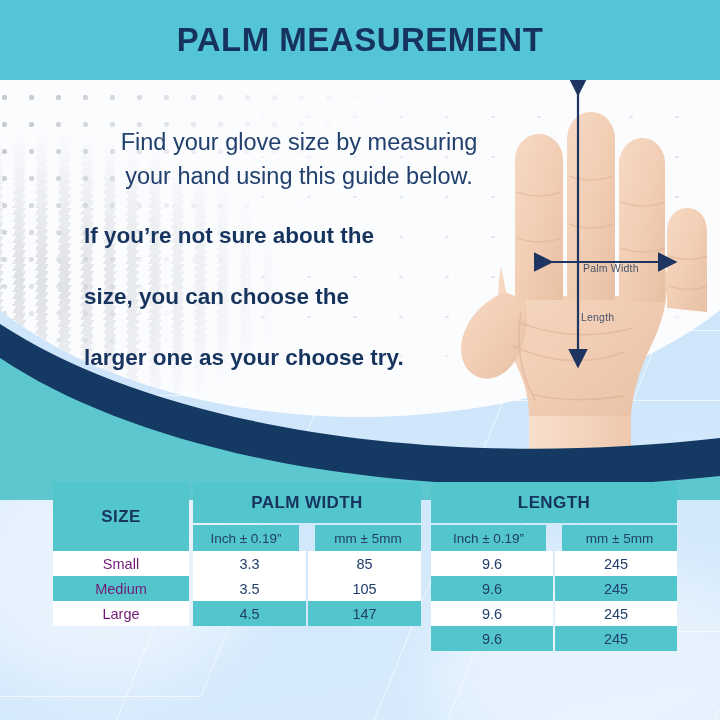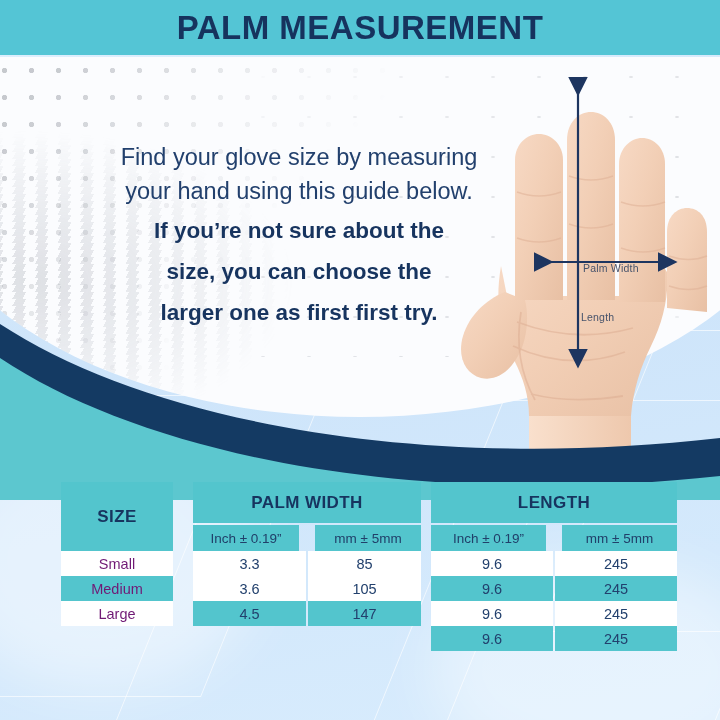--- a/index.html
+++ b/index.html
@@ -55,61 +55,61 @@
         rgba(150,156,166,.55) 0px, rgba(150,156,166,.55) 9px,
         rgba(0,0,0,0) 9px, rgba(0,0,0,0) 20px);
     background-size:100% 7px;
     -webkit-mask-image:radial-gradient(ellipse 330px 190px at 150px 165px, rgba(0,0,0,.95) 0%, rgba(0,0,0,.35) 55%, rgba(0,0,0,0) 80%);
     mask-image:radial-gradient(ellipse 330px 190px at 150px 165px, rgba(0,0,0,.95) 0%, rgba(0,0,0,.35) 55%, rgba(0,0,0,0) 80%);
     opacity:.55;
   }
 
   
   .header-bar{
-    position:absolute;left:0;top:0;width:720px;height:55px;
+    position:absolute;left:0;top:0;width:720px;height:80px;
     background:#54c5d5;
     display:flex;align-items:center;justify-content:center;
   }
   .header-title{
     color:#16335e;font-size:33px;font-weight:bold;letter-spacing:.5px;
     font-family:"Liberation Sans", sans-serif;
   }
 
   
   .wave{position:absolute;left:0;top:300px;width:720px;height:200px;}
 
   
   .copy{
-    position:absolute;left:84px;top:140px;width:430px;
+    position:absolute;left:84px;top:125px;width:430px;
     color:#1d3560;
   }
   .copy .lite{
     font-size:23.5px;line-height:34px;font-weight:normal;color:#22406d;
     text-align:center;
   }
   .copy .bold{
     font-size:22.5px;line-height:36px;font-weight:bold;color:#17345f;
-    text-align:center;margin-top:5px;
+    margin-top:25px;
   }
 
   
   .hand-wrap{position:absolute;left:455px;top:60px;width:265px;height:430px;}
 
   
   .m-label{
     position:absolute;color:#47536b;font-size:10.5px;
     font-family:"Liberation Sans", sans-serif;letter-spacing:.2px;
   }
   .m-label.pw{left:583px;top:262px;}
   .m-label.len{left:581px;top:311px;}
 
   
   .table{position:absolute;left:45px;top:482px;width:632px;}
   .tgroup{position:absolute;top:0;}
-  .g-size{left:16px;width:112px;}
+  .g-size{left:8px;width:136px;}
   .g-pw{left:148px;width:228px;}
   .g-len{left:386px;width:246px;}
 
   .th-main{
     height:41px;background:#53c5cd;color:#17345f;
     font-size:17px;font-weight:bold;letter-spacing:.4px;
     display:flex;align-items:center;justify-content:center;
   }
   .th-sub-row{display:flex;gap:16px;margin-top:2px;}
   .th-sub{
@@ -235,21 +235,21 @@
 
   <div class="header-bar">
     <span class="header-title">PALM MEASUREMENT</span>
   </div>
 
   <div class="copy">
     <div class="lite">Find your glove size by measuring</div>
     <div class="lite">your hand using this guide below.</div>
     <div class="bold">If you’re not sure about the</div>
     <div class="bold">size, you can choose the</div>
-    <div class="bold">larger one as first first try.</div>
+    <div class="bold">larger one as your choose try.</div>
   </div>
 
   <div class="table">
 
     <div class="tgroup g-size">
       <div class="size-merged">SIZE</div>
       <div id="size-rows">
           <div class="sizecell r-white">Small</div>
           <div class="sizecell r-teal">Medium</div>
           <div class="sizecell r-white">Large</div>
@@ -261,21 +261,21 @@
       <div class="th-sub-row">
         <div class="th-sub">Inch ± 0.19”</div>
         <div class="th-sub">mm ± 5mm</div>
       </div>
       <div id="pw-rows">
           <div class="trow r-white">
             <div class="tcell">3.3</div>
             <div class="tcell">85</div>
           </div>
           <div class="trow r-white">
-            <div class="tcell">3.6</div>
+            <div class="tcell">3.5</div>
             <div class="tcell">105</div>
           </div>
           <div class="trow r-teal">
             <div class="tcell">4.5</div>
             <div class="tcell">147</div>
           </div>
         </div>
     </div>
 
     <div class="tgroup g-len">

